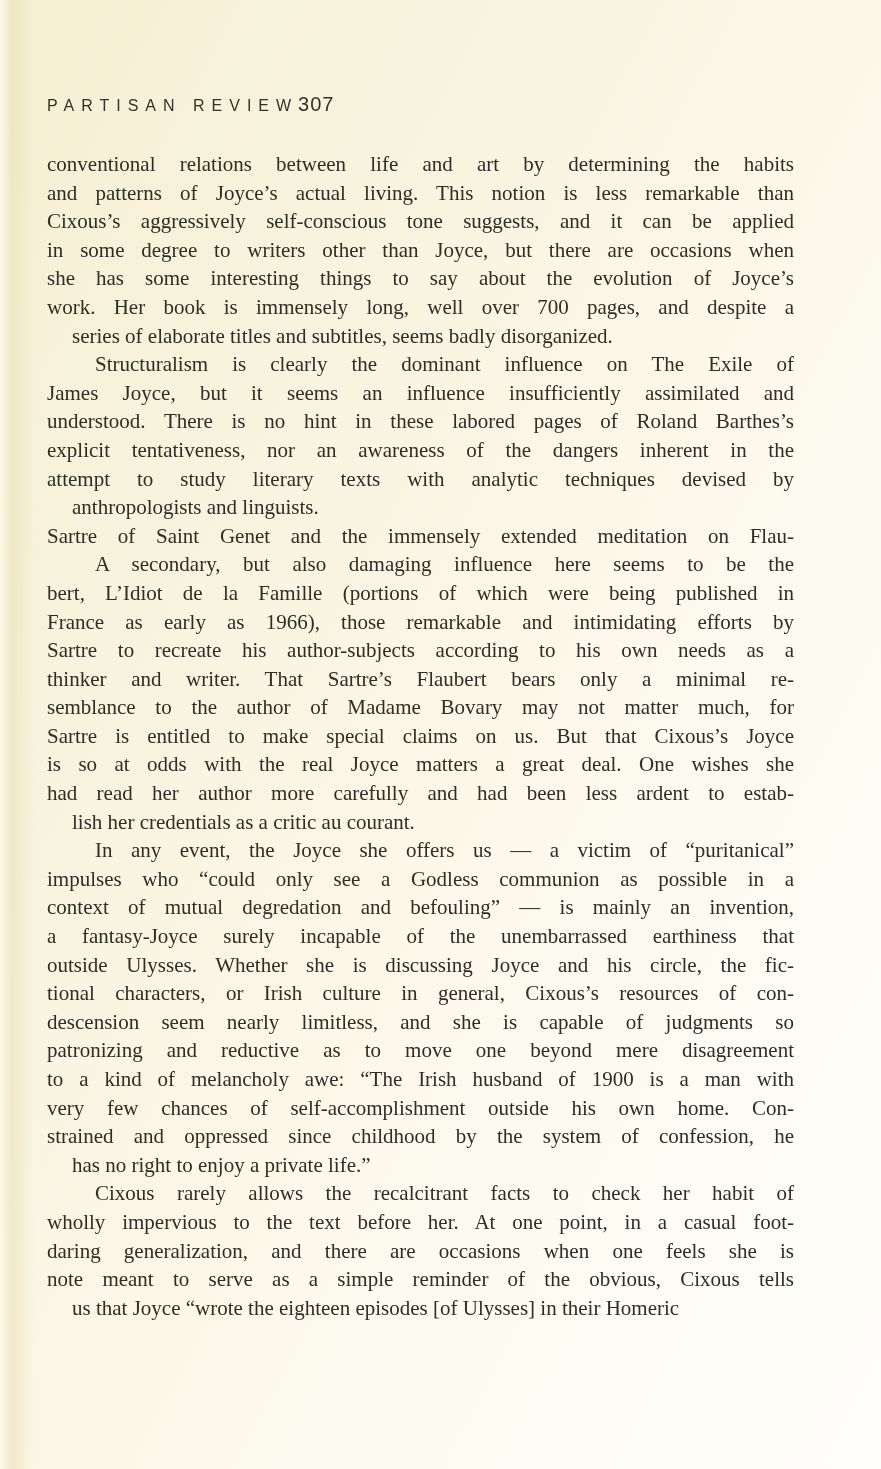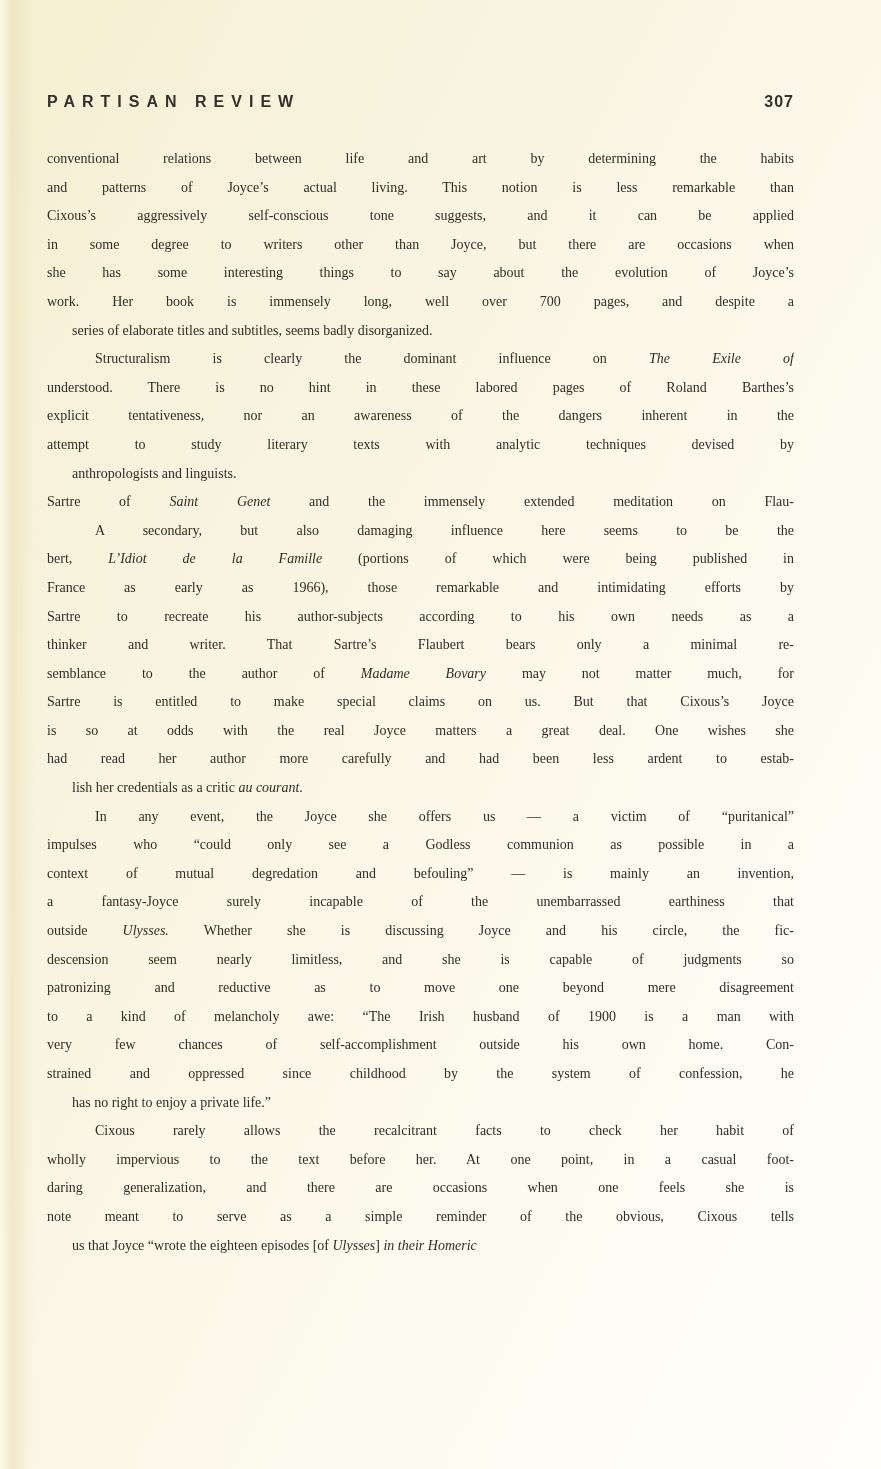--- a/index.html
+++ b/index.html
@@ -31,54 +31,54 @@
     pointer-events: none;
   }
   .content {
     position: absolute;
     left: 47px;
     top: 93px;
     width: 747px;
   }
   .running-head {
     display: flex;
-    justify-content: space-between;
+    justify-content: flex-start;
     align-items: baseline;
     font-family: "Liberation Sans", sans-serif;
-    font-weight: bold;
+    font-weight: normal;
     color: var(--ink-dark);
   }
   .journal-title {
     font-size: 16px;
     letter-spacing: 7px;
   }
   .folio {
-    font-size: 16px;
+    font-size: 20px;
     letter-spacing: 1px;
   }
   .article-body {
     margin-top: 34px;
-    font-size: 14px;
+    font-size: 21px;
     line-height: 28.6px;
     color: var(--ink);
   }
   .line {
     text-align: justify;
     text-align-last: justify;
     height: 28.6px;
     overflow: hidden;
   }
   .line.last {
     text-align-last: left;
     margin-left: 25px;
   }
   .line.indent {
     padding-left: 48px;
   }
-  .it { font-style: italic; }
+  .it { }
 </style>
 </head>
 <body>
 
 <div class="scan-page"></div>
 <div class="gutter-shade"></div>
 
 <div class="content">
   <div class="running-head">
     <span class="journal-title">PARTISAN REVIEW</span>
@@ -86,40 +86,42 @@
   </div>
   <div class="article-body">
       <div class="line"><span>conventional relations between life and art by determining the habits</span></div>
       <div class="line"><span>and patterns of Joyce’s actual living. This notion is less remarkable than</span></div>
       <div class="line"><span>Cixous’s aggressively self-conscious tone suggests, and it can be applied</span></div>
       <div class="line"><span>in some degree to writers other than Joyce, but there are occasions when</span></div>
       <div class="line"><span>she has some interesting things to say about the evolution of Joyce’s</span></div>
       <div class="line"><span>work. Her book is immensely long, well over 700 pages, and despite a</span></div>
       <div class="line last"><span>series of elaborate titles and subtitles, seems badly disorganized.</span></div>
       <div class="line indent"><span>Structuralism is clearly the dominant influence on </span><span class="it">The Exile of</span></div>
+      <div class="line"><span class="it">James Joyce,</span><span> but it seems an influence insufficiently assimilated and</span></div>
       <div class="line"><span>understood. There is no hint in these labored pages of Roland Barthes’s</span></div>
       <div class="line"><span>explicit tentativeness, nor an awareness of the dangers inherent in the</span></div>
       <div class="line"><span>attempt to study literary texts with analytic techniques devised by</span></div>
       <div class="line last"><span>anthropologists and linguists.</span></div>
       <div class="line"><span>Sartre of </span><span class="it">Saint Genet</span><span> and the immensely extended meditation on Flau-</span></div>
       <div class="line indent"><span>A secondary, but also damaging influence here seems to be the</span></div>
       <div class="line"><span>bert, </span><span class="it">L’Idiot de la Famille</span><span> (portions of which were being published in</span></div>
       <div class="line"><span>France as early as 1966), those remarkable and intimidating efforts by</span></div>
       <div class="line"><span>Sartre to recreate his author-subjects according to his own needs as a</span></div>
       <div class="line"><span>thinker and writer. That Sartre’s Flaubert bears only a minimal re-</span></div>
       <div class="line"><span>semblance to the author of </span><span class="it">Madame Bovary</span><span> may not matter much, for</span></div>
       <div class="line"><span>Sartre is entitled to make special claims on us. But that Cixous’s Joyce</span></div>
       <div class="line"><span>is so at odds with the real Joyce matters a great deal. One wishes she</span></div>
       <div class="line"><span>had read her author more carefully and had been less ardent to estab-</span></div>
       <div class="line last"><span>lish her credentials as a critic </span><span class="it">au courant.</span></div>
       <div class="line indent"><span>In any event, the Joyce she offers us — a victim of “puritanical”</span></div>
       <div class="line"><span>impulses who “could only see a Godless communion as possible in a</span></div>
       <div class="line"><span>context of mutual degredation and befouling” — is mainly an invention,</span></div>
       <div class="line"><span>a fantasy-Joyce surely incapable of the unembarrassed earthiness that</span></div>
       <div class="line"><span>outside </span><span class="it">Ulysses.</span><span> Whether she is discussing Joyce and his circle, the fic-</span></div>
+      <div class="line"><span>tional characters, or Irish culture in general, Cixous’s resources of con-</span></div>
       <div class="line"><span>descension seem nearly limitless, and she is capable of judgments so</span></div>
       <div class="line"><span>patronizing and reductive as to move one beyond mere disagreement</span></div>
       <div class="line"><span>to a kind of melancholy awe: “The Irish husband of 1900 is a man with</span></div>
       <div class="line"><span>very few chances of self-accomplishment outside his own home. Con-</span></div>
       <div class="line"><span>strained and oppressed since childhood by the system of confession, he</span></div>
       <div class="line last"><span>has no right to enjoy a private life.”</span></div>
       <div class="line indent"><span>Cixous rarely allows the recalcitrant facts to check her habit of</span></div>
       <div class="line"><span>wholly impervious to the text before her. At one point, in a casual foot-</span></div>
       <div class="line"><span>daring generalization, and there are occasions when one feels she is</span></div>
       <div class="line"><span>note meant to serve as a simple reminder of the obvious, Cixous tells</span></div>

